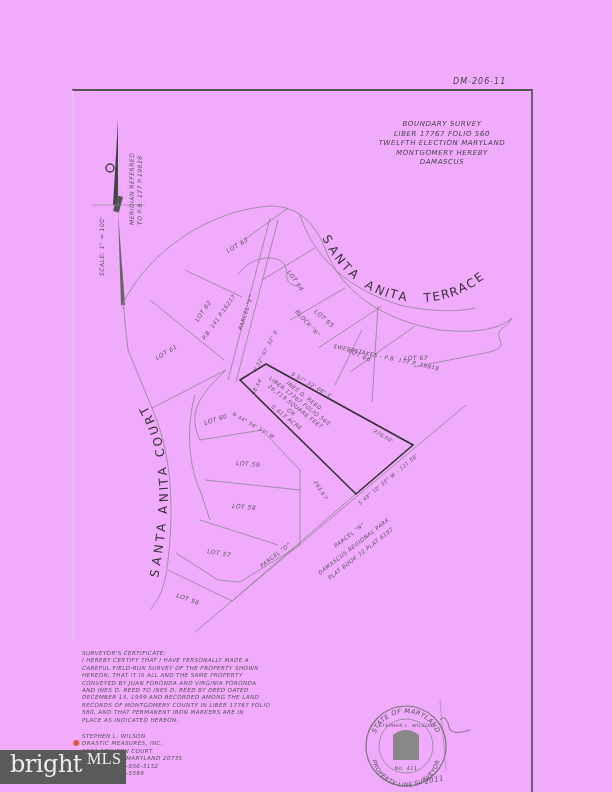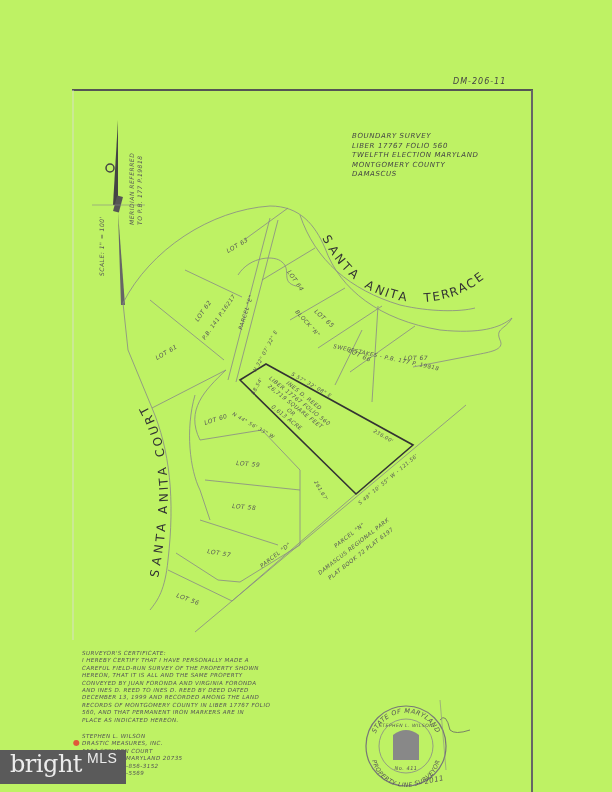--- a/index.html
+++ b/index.html
@@ -1,28 +1,28 @@
 <!DOCTYPE html>
 <html><head>
   <meta charset="utf-8">
   <style>
     html, body { margin: 0; padding: 0; }
     body { width: 612px; height: 792px; background: #ffffff; position: relative; overflow: hidden; font-family: "DejaVu Sans", sans-serif; }
-    .page { position: absolute; left: 0; top: 0; width: 612px; height: 792px; background: #bef264; }
+    .page { position: absolute; left: 0; top: 0; width: 612px; height: 792px; background: #f0abfc; }
     svg.plat { position: absolute; left: 0; top: 0; width: 612px; height: 792px; }
     .hand { font-family: "DejaVu Sans", sans-serif; font-style: italic; fill: #555; letter-spacing: 0.5px; }
     .street { font-family: "DejaVu Sans", sans-serif; fill: #333; font-weight: normal; }
     .dwg-no { position: absolute; left: 453px; top: 77px; font-style: italic; font-size: 8px; color: #444; letter-spacing: 1px; }
-    .title-block { position: absolute; left: 352px; top: 132px; width: 180px; text-align: left; font-style: italic; font-size: 7px; line-height: 9.5px; color: #444; letter-spacing: 0.6px; }
+    .title-block { position: absolute; left: 352px; top: 120px; width: 180px; text-align: center; font-style: italic; font-size: 7px; line-height: 9.5px; color: #444; letter-spacing: 0.6px; }
     .cert { position: absolute; left: 82px; top: 650px; width: 240px; font-style: italic; font-size: 5.6px; line-height: 7.4px; color: #555; letter-spacing: 0.4px; }
     .surveyor { position: absolute; left: 82px; top: 733px; width: 120px; font-style: italic; font-size: 5.6px; line-height: 7.4px; color: #555; letter-spacing: 0.4px; }
     .mls-badge { position: absolute; left: 0; top: 750px; width: 126px; height: 34px; background: #5a5a5a; display: flex; align-items: flex-start; padding-left: 10px; box-sizing: border-box; }
     .mls-bright { font-family: "DejaVu Serif", serif; font-size: 24px; color: #ececec; letter-spacing: -0.5px; }
     .mls-dot { color: #e0573a; font-size: 8px; position: relative; top: -12px; left: -9px; }
-    .mls-text { font-family: Liberation Sans, sans-serif; font-size: 14px; color: #ececec; margin-left: -2px; letter-spacing: 0.5px; }
+    .mls-text { font-family: Liberation Serif, serif; font-size: 16px; color: #ececec; margin-left: -2px; letter-spacing: 0.5px; }
     .line { display: block; white-space: nowrap; }
   </style>
 </head>
 <body>
 
 <div class="page">
 
   <div class="dwg-no">DM-206-11</div>
 
   <svg class="plat" viewBox="0 0 612 792">
@@ -180,21 +180,21 @@
 
     <path d="M440 720 Q446 712 450 730 Q455 735 470 730" fill="none" stroke="#666" stroke-width="0.8"></path>
     <line x1="440" y1="700" x2="446" y2="770" stroke="#888" stroke-width="0.6"></line>
     <text class="hand" font-size="7" transform="translate(425 784) rotate(-12)" fill="#999">2011</text>
   </svg>
 
   <div class="title-block">
     <span class="line">BOUNDARY SURVEY</span>
     <span class="line">LIBER 17767 FOLIO 560</span>
     <span class="line">TWELFTH ELECTION MARYLAND</span>
-    <span class="line">MONTGOMERY COUNTY</span>
+    <span class="line">MONTGOMERY HEREBY</span>
     <span class="line">DAMASCUS</span>
   </div>
 
   <div class="cert">
     <span class="line">SURVEYOR'S CERTIFICATE:</span>
     <span class="line">I HEREBY CERTIFY THAT I HAVE PERSONALLY MADE A</span>
     <span class="line">CAREFUL FIELD-RUN SURVEY OF THE PROPERTY SHOWN</span>
     <span class="line">HEREON, THAT IT IS ALL AND THE SAME PROPERTY</span>
     <span class="line">CONVEYED BY JUAN FORONDA AND VIRGINIA FORONDA</span>
     <span class="line">AND INES D. REED TO INES D. REED BY DEED DATED</span>

